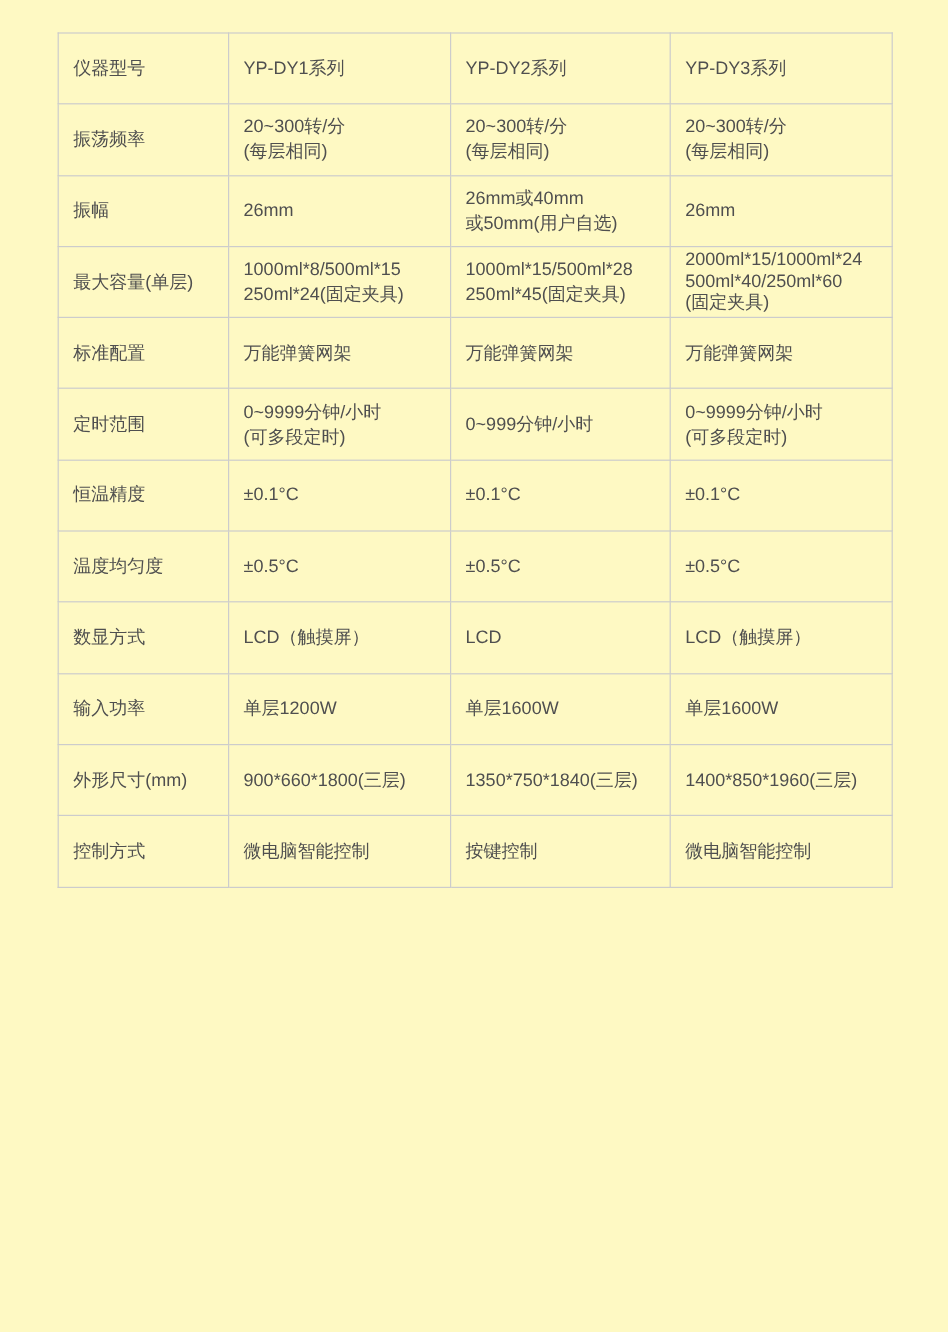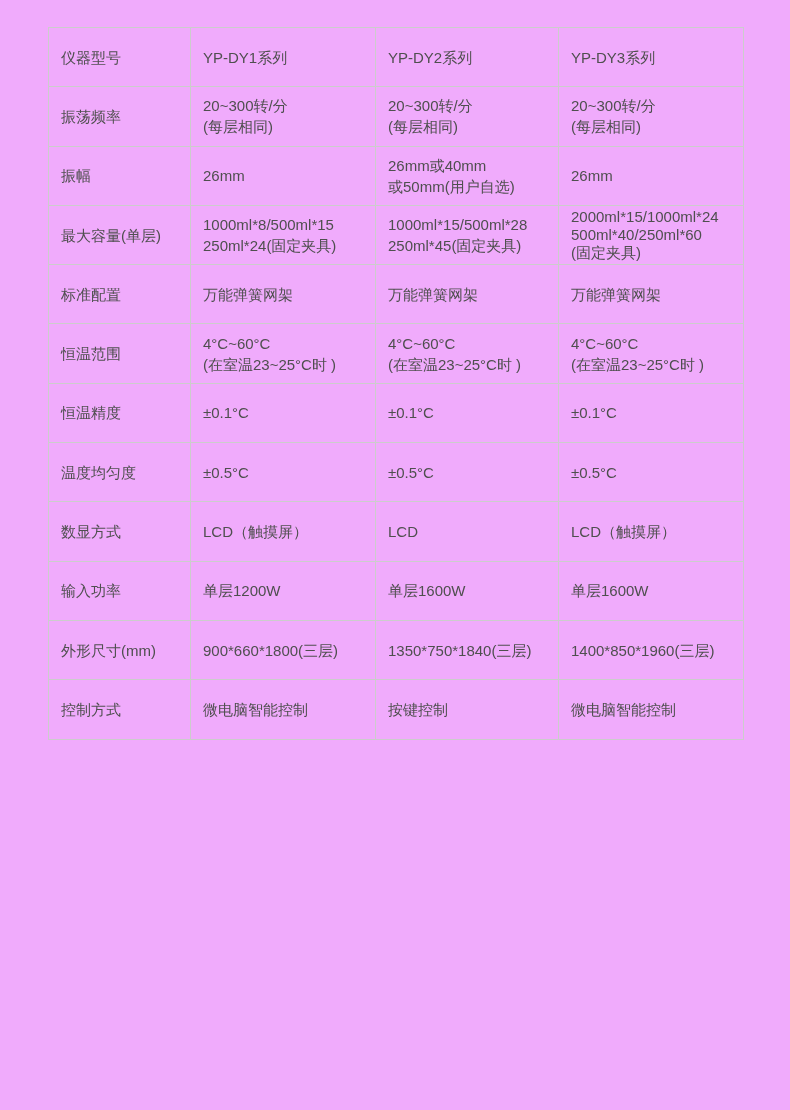--- a/index.html
+++ b/index.html
@@ -4,21 +4,21 @@
 <style>
   html, body {
     margin: 0;
     padding: 0;
     background: #ffffff;
   }
   .page {
     position: relative;
     width: 790px;
     height: 1110px;
-    background: #f0abfc;
+    background: #fef9c3;
     font-family: "Liberation Sans", "DejaVu Sans", sans-serif;
     overflow: hidden;
   }
   table.spec-table {
     position: absolute;
     left: 48px;
     top: 27px;
     width: 695px;
     border-collapse: collapse;
     table-layout: fixed;
@@ -90,27 +90,26 @@
 500ml*40/250ml*60
 (固定夹具)</td>
   </tr>
         <tr>
     <td class="label-cell">标准配置</td>
     <td class="value-cell">万能弹簧网架</td>
     <td class="value-cell">万能弹簧网架</td>
     <td class="value-cell">万能弹簧网架</td>
   </tr>
         <tr>
-    <td class="label-cell">恒温范围</td>
-    <td class="value-cell">4°C~60°C
-(在室温23~25°C时 )</td>
-    <td class="value-cell">4°C~60°C
-(在室温23~25°C时 )</td>
-    <td class="value-cell">4°C~60°C
-(在室温23~25°C时 )</td>
+    <td class="label-cell">定时范围</td>
+    <td class="value-cell">0~9999分钟/小时
+(可多段定时)</td>
+    <td class="value-cell">0~999分钟/小时</td>
+    <td class="value-cell">0~9999分钟/小时
+(可多段定时)</td>
   </tr>
         <tr>
     <td class="label-cell">恒温精度</td>
     <td class="value-cell">±0.1°C</td>
     <td class="value-cell">±0.1°C</td>
     <td class="value-cell">±0.1°C</td>
   </tr>
         <tr>
     <td class="label-cell">温度均匀度</td>
     <td class="value-cell">±0.5°C</td>

